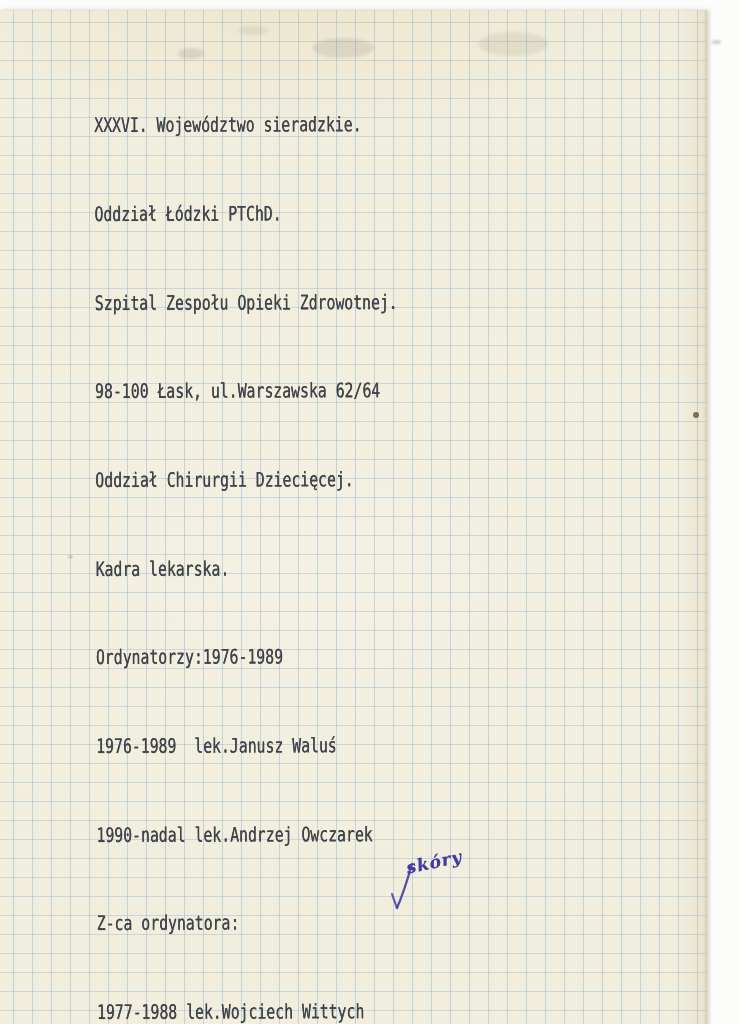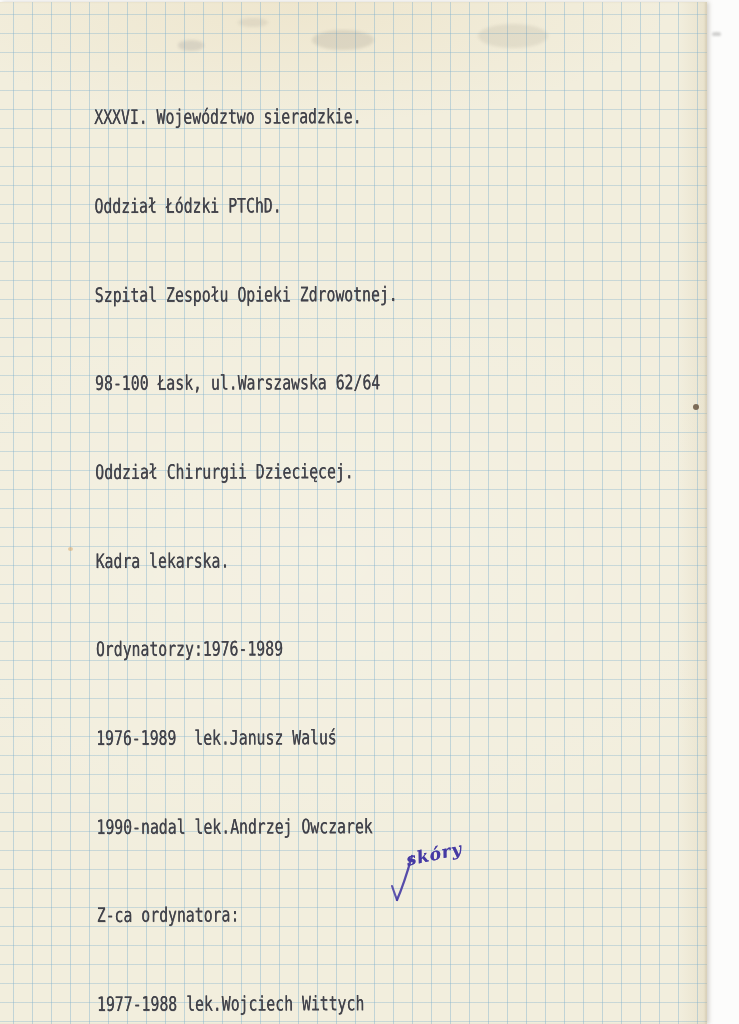--- a/index.html
+++ b/index.html
@@ -11,21 +11,21 @@
     --hand-color: #453aa4;
     --scan-bg: #fcfcfb;
   }
   html,body { margin:0; padding:0; }
   body {
     width:739px; height:1024px;
     background: var(--scan-bg);
     font-family: "DejaVu Sans Mono", monospace;
     overflow:hidden;
   }
-  .scene { position:relative; width:739px; height:744px; }
+  .scene { position:relative; width:739px; height:744px;margin-top:8px; }
 
   
   .paper {
     position:absolute; left:0; top:2px; width:707px; height:1022px;
     background-color: var(--paper-color);
     background-image:
       linear-gradient(to right, var(--grid-line-v) 1px, transparent 1px),
       linear-gradient(to bottom, var(--grid-line-h) 1px, transparent 1px),
       radial-gradient(520px 170px at 42% 0%, rgba(223,198,146,0.20), transparent 72%),
       radial-gradient(900px 520px at 45% 55%, rgba(255,255,255,0.16), transparent 65%),

